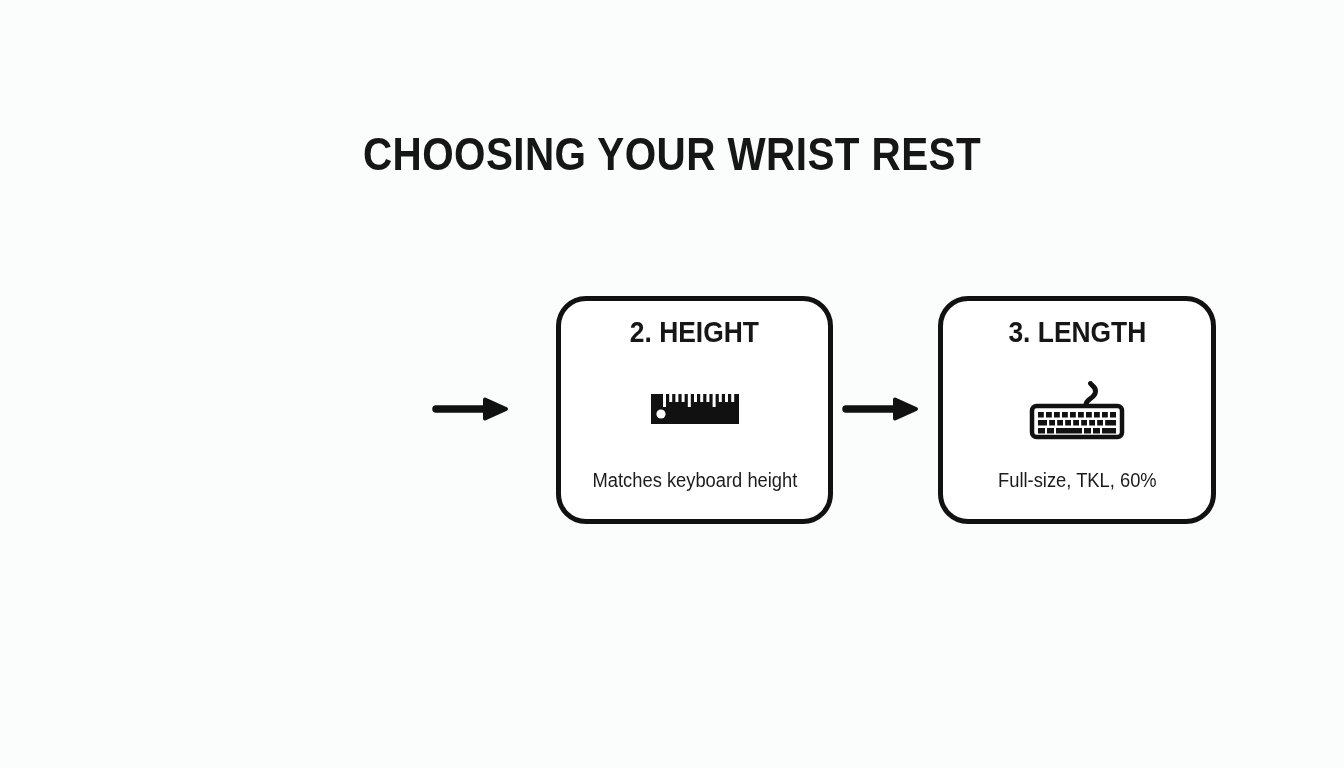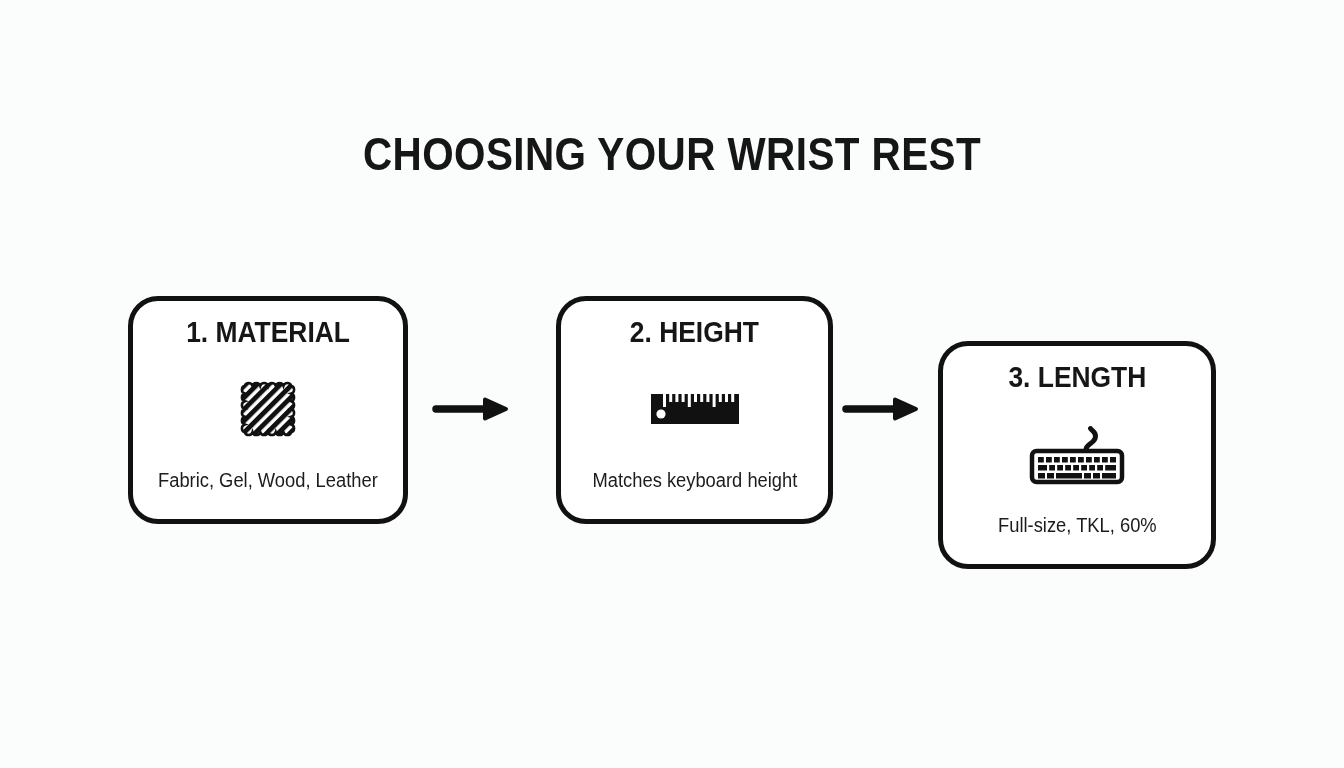--- a/index.html
+++ b/index.html
@@ -29,21 +29,21 @@
     top:296px; height:228px;
     background: var(--box-background, #ffffff);
     border:5px solid var(--line, #111111);
     border-radius:30px;
     display:flex; flex-direction:column;
     align-items:center; justify-content:space-between;
     padding:14px 6px 27px;
   }
   #box-material { left:128px; width:280px; }
   #box-height   { left:556px; width:277px; }
-  #box-length   { left:938px; width:278px;margin-top:45px; }
+  #box-length   { left:938px; width:278px; }
 
   .step-heading {
     font-size:30px; font-weight:bold;
     transform:scaleX(0.88);
     white-space:nowrap;
   }
   .icon-slot { flex:1; display:flex; align-items:center; justify-content:center; }
   .step-desc {
     font-size:19.5px;
     transform:scaleX(0.94);
@@ -57,39 +57,20 @@
 
   svg { display:block; }
 </style>
 </head>
 <body>
 
 <div class="canvas">
 
   <div class="title">CHOOSING YOUR WRIST REST</div>
 
-  <div class="step-box" id="box-material">
-    <div class="step-heading">1. MATERIAL</div>
-    <div class="icon-slot">
-      <svg viewBox="0 0 64 64" width="62" height="62" aria-hidden="true">
-        <defs>
-          <pattern id="hatch" width="8.5" height="8.5" patternUnits="userSpaceOnUse" patternTransform="rotate(-45)">
-            <rect width="8.5" height="8.5" fill="#111"></rect>
-            <rect y="5" width="8.5" height="3.5" fill="#fff"></rect>
-          </pattern>
-        </defs>
-        <path d="M8,8
-          a4.2,4.2 0 0 1 8,0 a4.2,4.2 0 0 1 8,0 a4.2,4.2 0 0 1 8,0 a4.2,4.2 0 0 1 8,0 a4.2,4.2 0 0 1 8,0 a4.2,4.2 0 0 1 8,0
-          a4.2,4.2 0 0 1 0,8 a4.2,4.2 0 0 1 0,8 a4.2,4.2 0 0 1 0,8 a4.2,4.2 0 0 1 0,8 a4.2,4.2 0 0 1 0,8 a4.2,4.2 0 0 1 0,8
-          a4.2,4.2 0 0 1 -8,0 a4.2,4.2 0 0 1 -8,0 a4.2,4.2 0 0 1 -8,0 a4.2,4.2 0 0 1 -8,0 a4.2,4.2 0 0 1 -8,0 a4.2,4.2 0 0 1 -8,0
-          a4.2,4.2 0 0 1 0,-8 a4.2,4.2 0 0 1 0,-8 a4.2,4.2 0 0 1 0,-8 a4.2,4.2 0 0 1 0,-8 a4.2,4.2 0 0 1 0,-8 a4.2,4.2 0 0 1 0,-8 Z" fill="url(#hatch)" stroke="#111" stroke-width="2.6"></path>
-      </svg>
-    </div>
-    <div class="step-desc">Fabric, Gel, Wood, Leather</div>
-  </div>
 
   <div class="flow-arrow" id="arrow-1">
     <svg viewBox="0 0 80 28" width="80" height="28" aria-hidden="true">
       <line x1="5" y1="14" x2="58" y2="14" stroke="#111" stroke-width="7.5" stroke-linecap="round"></line>
       <path d="M54,4.5 L75,14 L54,23.5 Z" fill="#111" stroke="#111" stroke-width="4" stroke-linejoin="round"></path>
     </svg>
   </div>
 
   <div class="step-box" id="box-height">
     <div class="step-heading">2. HEIGHT</div>

